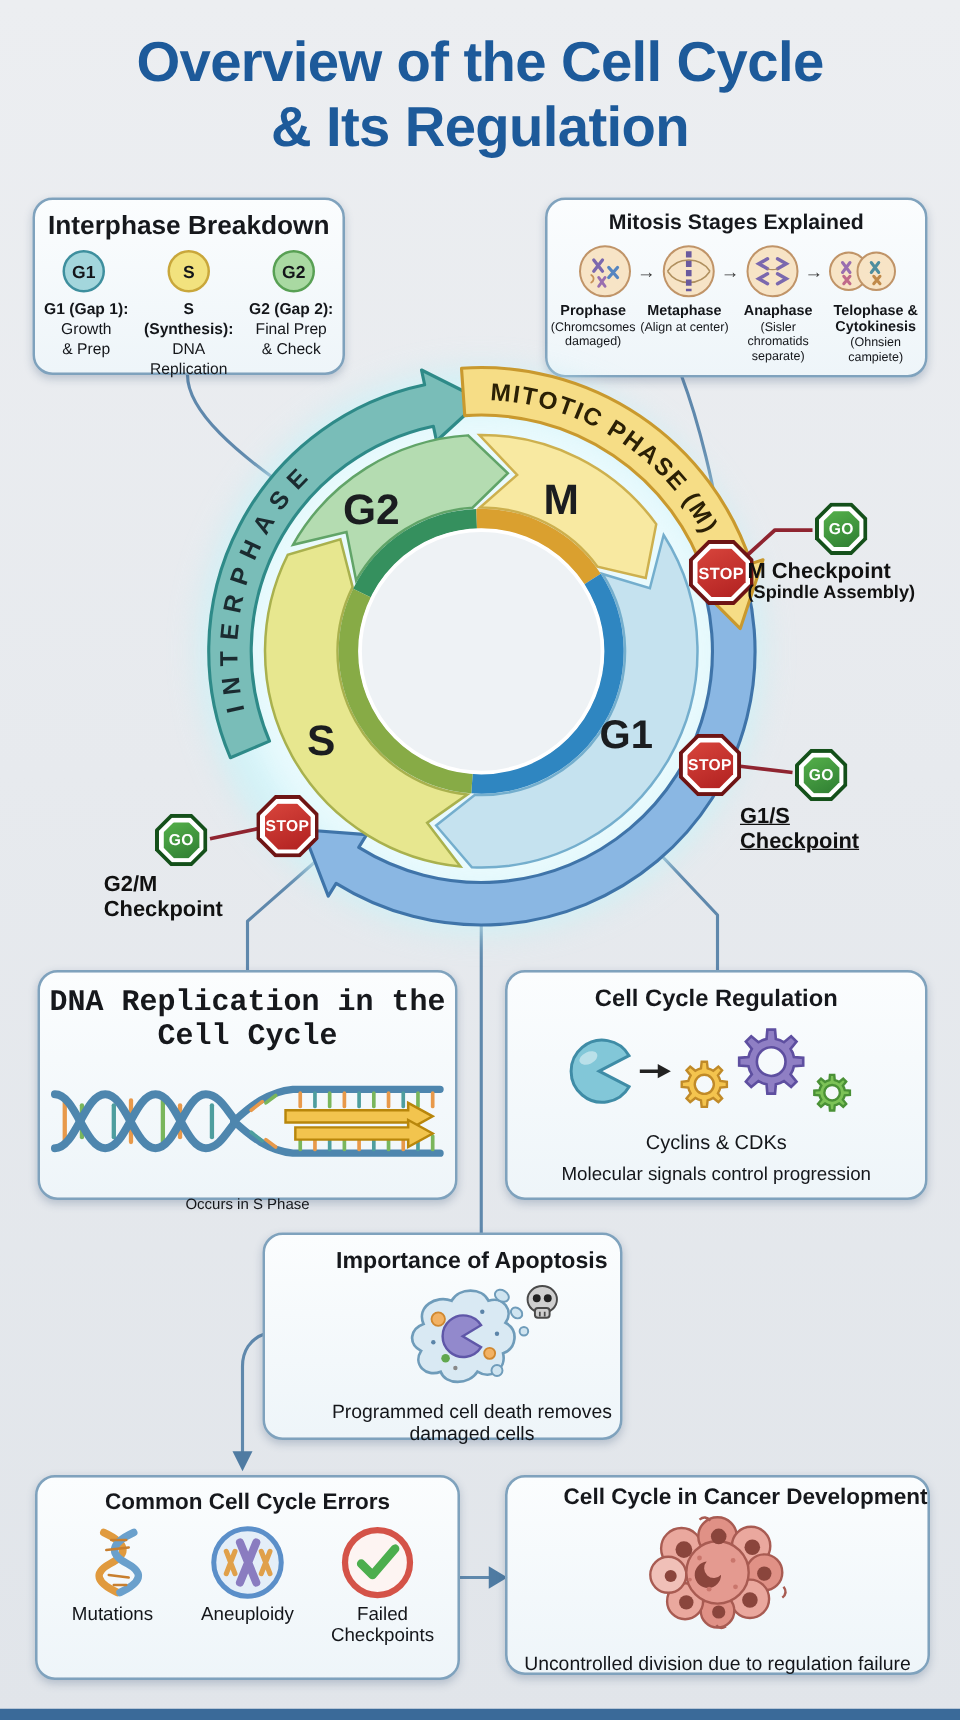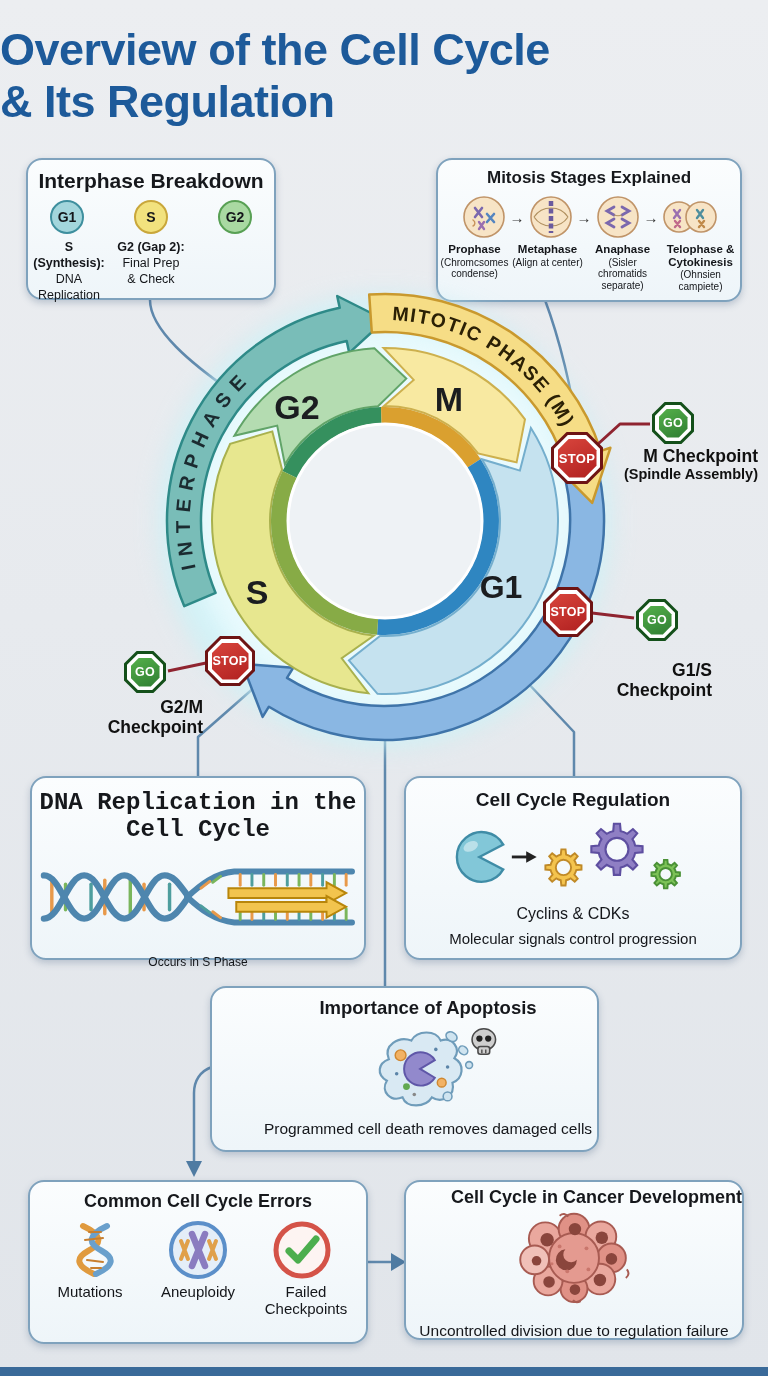--- a/index.html
+++ b/index.html
@@ -1,20 +1,20 @@
 <!DOCTYPE html>
 <html><head>
 <meta charset="utf-8">
 <style>
   html,body{margin:0;padding:0;background:#cfd4da;}
   .page{position:relative;width:768px;height:1376px;overflow:hidden;margin:0 auto;
     font-family:"Liberation Sans",sans-serif;color:#14161a;
     background:linear-gradient(180deg,#eceef1 0%,#e7eaee 45%,#e1e5ea 100%);}
   
-  .title{position:absolute;top:24px;left:0;width:768px;text-align:left;z-index:2;
+  .title{position:absolute;top:24px;left:0;width:768px;text-align:center;z-index:2;
     font-weight:800;font-size:45px;line-height:1.16;color:#1d5a9a;letter-spacing:-.5px;}
   
   .card{position:absolute;z-index:2;border:2px solid #7fa2bd;border-radius:16px;
     background:linear-gradient(180deg,#fbfdfe 0%,#eef5f9 100%);
     box-shadow:0 3px 7px rgba(70,95,125,.28);box-sizing:border-box;text-align:center;}
   .card-title{font-weight:800;color:#16181c;}
   
   #card-interphase{left:26px;top:158px;width:250px;height:142px;}
   #card-interphase .card-title{font-size:21px;margin-top:9px;}
   .ip-badges{display:flex;justify-content:space-between;padding:0 22px;margin-top:7px;}
@@ -36,21 +36,21 @@
   .mt-col.c1{width:74px}.mt-col.c2{width:74px}.mt-col.c3{width:78px}.mt-col.c4{width:80px}
   .mt-name{font-weight:800;font-size:11.5px;line-height:1.1;}
   .mt-cap{font-size:10px;line-height:1.15;margin-top:1px;}
   
   #card-dna{left:30px;top:776px;width:336px;height:184px;}
   #card-dna .card-title{font-size:24px;margin-top:11px;font-family:Liberation Mono, monospace;}
   #card-regulation{left:404px;top:776px;width:338px;height:184px;}
   #card-regulation .card-title{font-size:19px;margin-top:11px;}
   .reg-sub{font-size:16px;margin-top:2px;}
   .reg-cap{font-size:15px;margin-top:7px;}
-  #card-apoptosis{left:210px;top:986px;width:389px;height:166px;padding-left:47px;}
+  #card-apoptosis{left:210px;top:986px;width:288px;height:166px;padding-left:47px;}
   #card-apoptosis .card-title{font-size:18.5px;margin-top:9px;}
   .apo-cap{font-size:15.5px;margin-top:2px;}
   .dna-cap{font-size:12px;margin-top:2px;}
   
   #card-errors{left:28px;top:1180px;width:340px;height:164px;}
   #card-errors .card-title{font-size:18px;margin-top:9px;}
   .err-icons{display:flex;justify-content:space-around;padding:0 12px;margin-top:7px;}
   .err-labels{display:flex;justify-content:space-around;padding:0 6px;margin-top:2px;}
   .err-label{width:96px;font-size:15px;font-weight:500;line-height:1.15;}
   #card-cancer{left:404px;top:1180px;width:340px;height:160px;}
@@ -66,21 +66,21 @@
   .octo{clip-path:polygon(30% 0,70% 0,100% 30%,100% 70%,70% 100%,30% 100%,0 70%,0 30%);}
   .sign .o1{position:absolute;inset:0;}
   .sign .o2{position:absolute;inset:3px;background:#fff;}
   .sign .o3{position:absolute;inset:6.5px;display:flex;align-items:center;justify-content:center;
     color:#fff;font-weight:900;letter-spacing:.3px;}
   .sign.stop .o1{background:#6e1414;}
   .sign.stop .o3{background:linear-gradient(155deg,#d8453c 0%,#b02020 100%);}
   .sign.go .o1{background:#14501a;}
   .sign.go .o3{background:linear-gradient(155deg,#55b04a 0%,#2e7d32 100%);}
   
-  .cp-label{position:absolute;z-index:5;text-align:right;color:#111;}
+  .cp-label{position:absolute;z-index:5;text-align:left;color:#111;}
   .cp-l1{font-size:17.5px;font-weight:800;line-height:1.15;}
   .cp-l2{font-size:14.5px;font-weight:700;line-height:1.15;}
   .cp-l2.big{font-size:17.5px;font-weight:800;}
   
   .bottom-strip{position:absolute;left:0;bottom:0;width:768px;height:9px;background:#3a6a99;z-index:6;}
 </style>
 </head>
 <body>
 
 <div class="page">
@@ -106,20 +106,25 @@
 
   <div class="card" id="card-interphase">
     <div class="card-title">Interphase Breakdown</div>
     <div class="ip-badges">
       <div class="badge g1">G1</div>
       <div class="badge s">S</div>
       <div class="badge g2">G2</div>
     </div>
     <div class="ip-cols">
       <div class="ip-col">
+        <b>G1 (Gap 1):</b><br>
+        <span>Growth</span><br>
+        <span>&amp; Prep</span>
+      </div>
+      <div class="ip-col">
         <b>S (Synthesis):</b><br>
         <span>DNA</span><br>
         <span>Replication</span>
       </div>
       <div class="ip-col">
         <b>G2 (Gap 2):</b><br>
         <span>Final Prep</span><br>
         <span>&amp; Check</span>
       </div>
     </div>
@@ -160,21 +165,21 @@
           <path d="M12,14 l6,8 M18,14 l-6,8" stroke="#9a6fb0"></path>
           <path d="M13,25 l5,6 M18,25 l-5,6" stroke="#c06a8a"></path>
           <path d="M35,14 l6,8 M41,14 l-6,8" stroke="#4e8e9e"></path>
           <path d="M37,25 l5,6 M42,25 l-5,6" stroke="#c08a4a"></path>
         </g>
       </svg>
     </div>
     <div class="mt-labels">
       <div class="mt-col c1">
         <div class="mt-name">Prophase</div>
-        <div class="mt-cap">(Chromcsomes condense)</div>
+        <div class="mt-cap">(Chromcsomes damaged)</div>
       </div>
       <div class="mt-col c2">
         <div class="mt-name">Metaphase</div>
         <div class="mt-cap">(Align at center)</div>
       </div>
       <div class="mt-col c3">
         <div class="mt-name">Anaphase</div>
         <div class="mt-cap">(Sisler chromatids separate)</div>
       </div>
       <div class="mt-col c4">
@@ -258,21 +263,21 @@
   <div class="sign go" style="left:124px;top:651px;width:42px;height:42px;">
     <div class="o1 octo"></div>
       <div class="o2 octo"></div>
     <div class="o3 octo" style="font-size:12.5px;">GO</div>
   </div>
 
   <div class="cp-label" style="left:598px;top:446px;width:160px;">
     <div class="cp-l1">M Checkpoint</div>
     <div class="cp-l2">(Spindle Assembly)</div>
   </div>
-  <div class="cp-label" style="left:592px;top:660px;width:120px;">
+  <div class="cp-label" style="left:592px;top:642px;width:120px;text-decoration:underline;">
     <div class="cp-l1">G1/S</div>
     <div class="cp-l2 big">Checkpoint</div>
   </div>
   <div class="cp-label" style="left:83px;top:697px;width:120px;">
     <div class="cp-l1">G2/M</div>
     <div class="cp-l2 big">Checkpoint</div>
   </div>
 
   <div class="card" id="card-dna">
     <div class="card-title">DNA Replication in the Cell Cycle</div>

